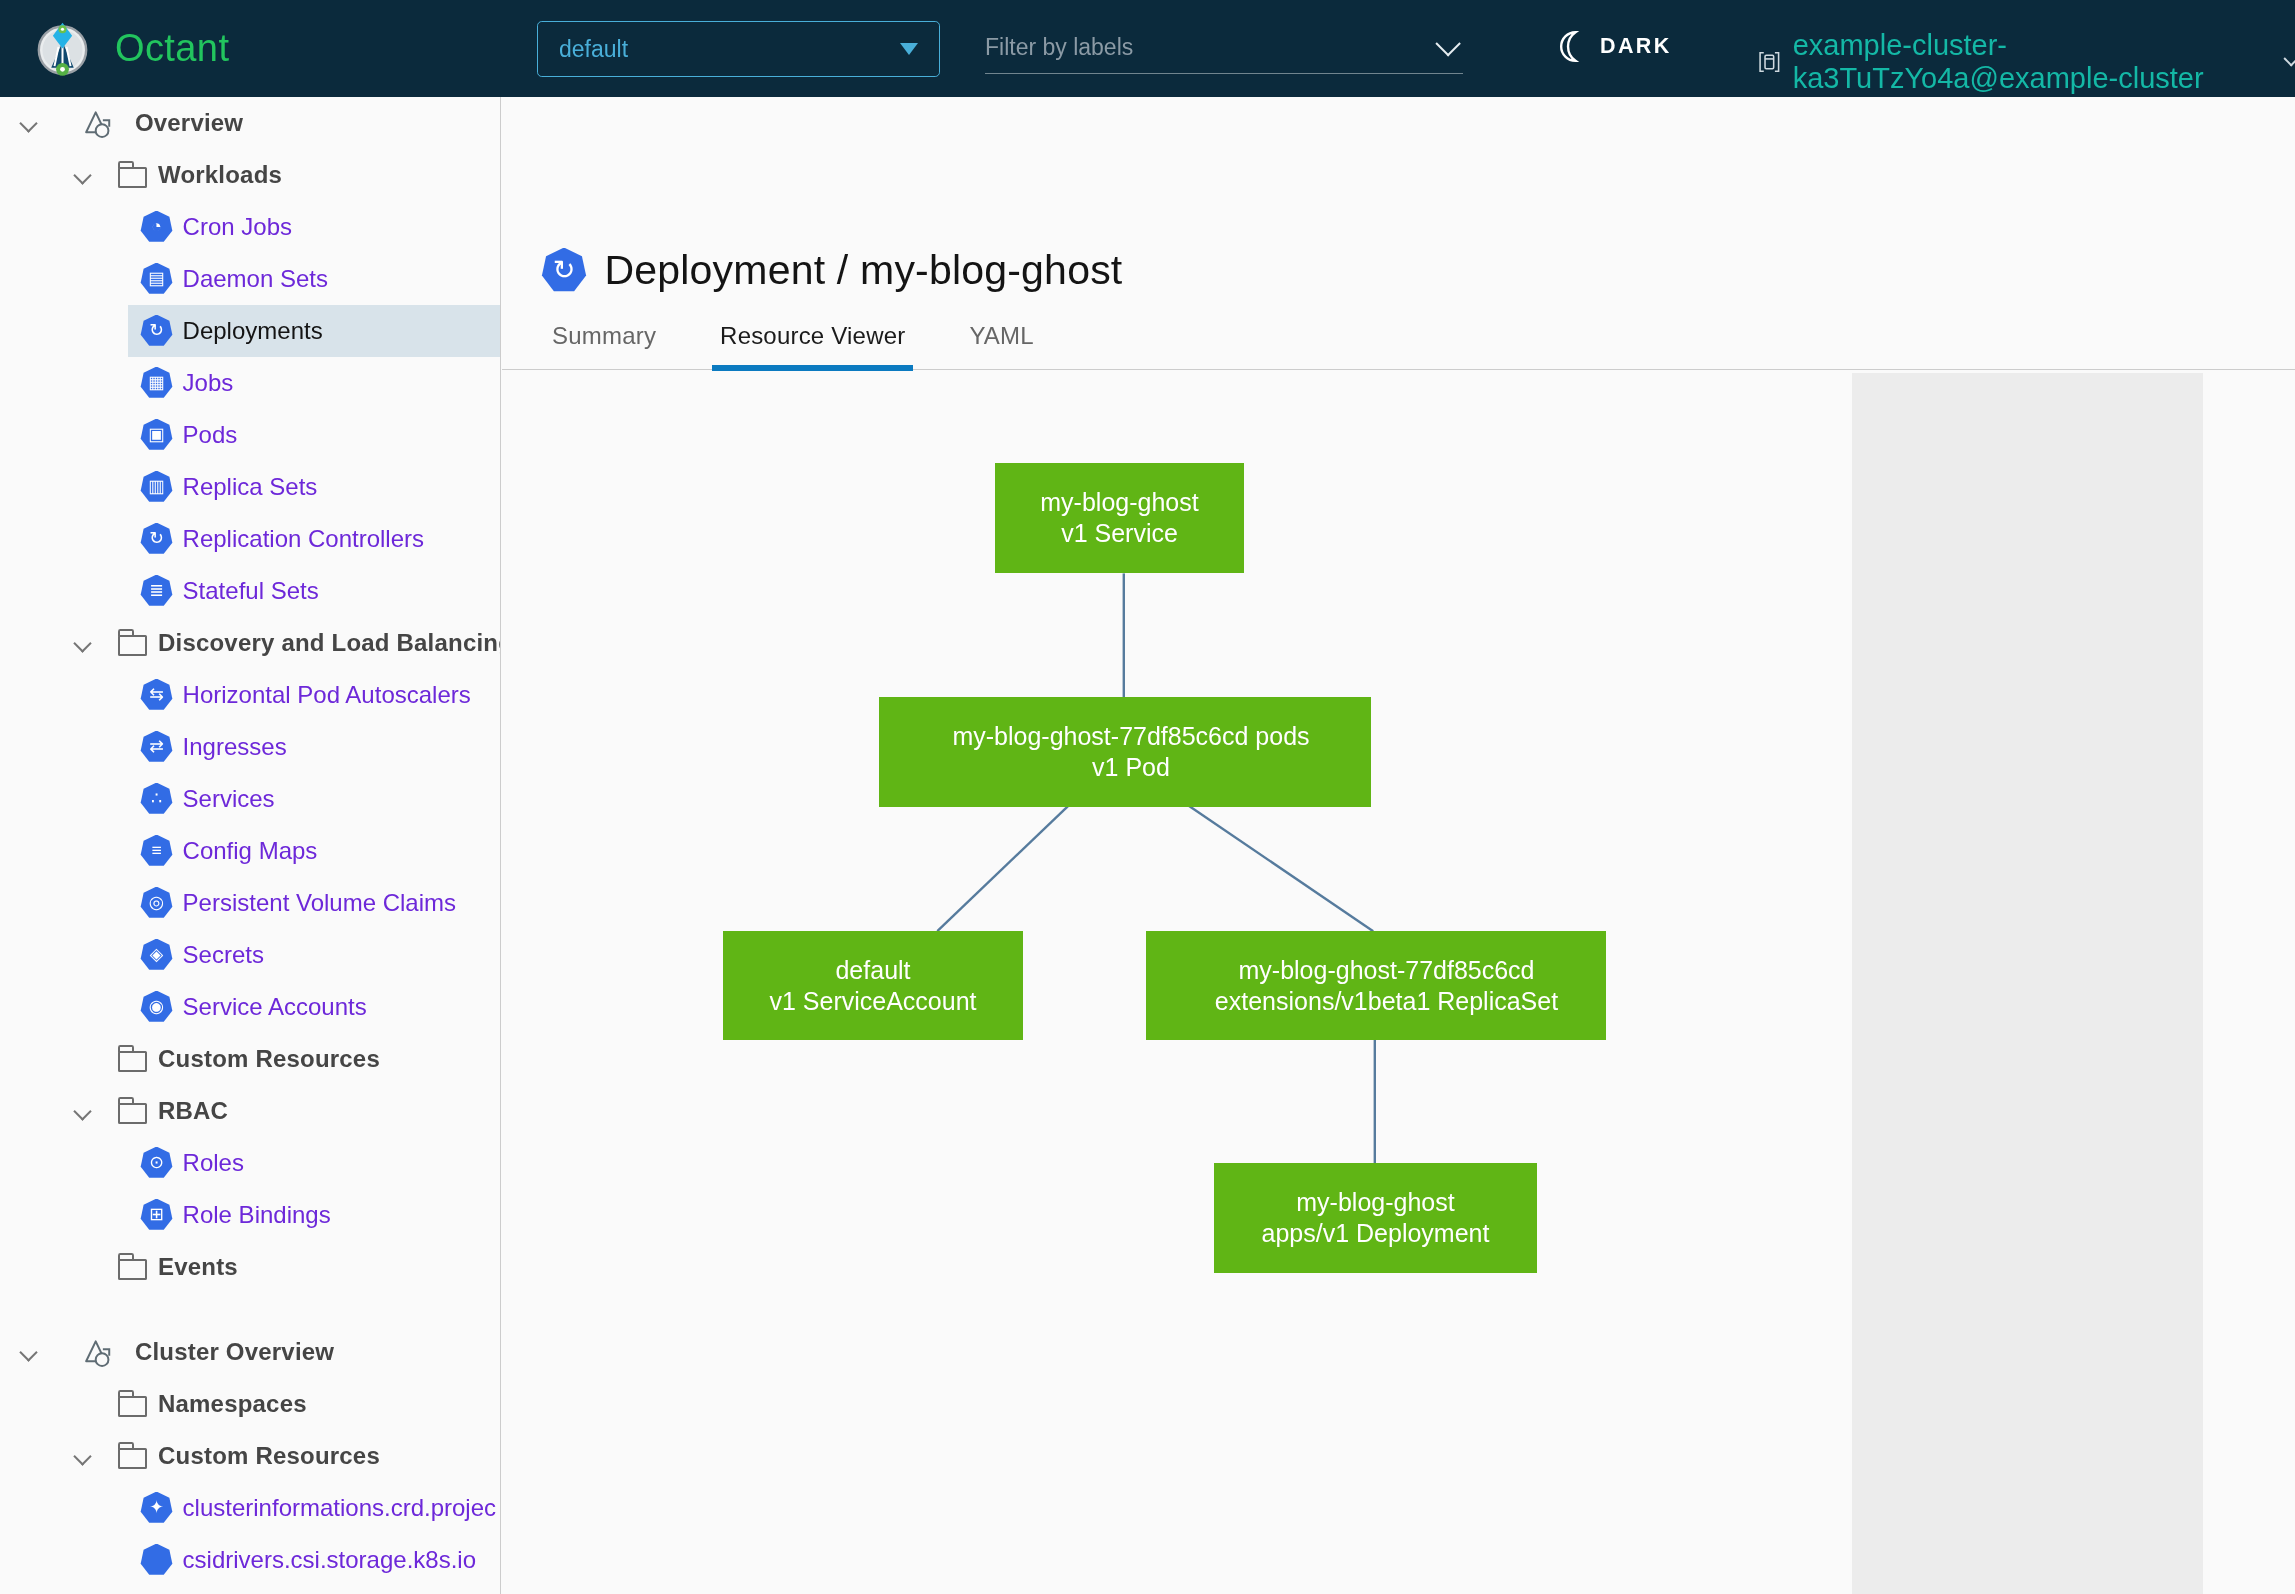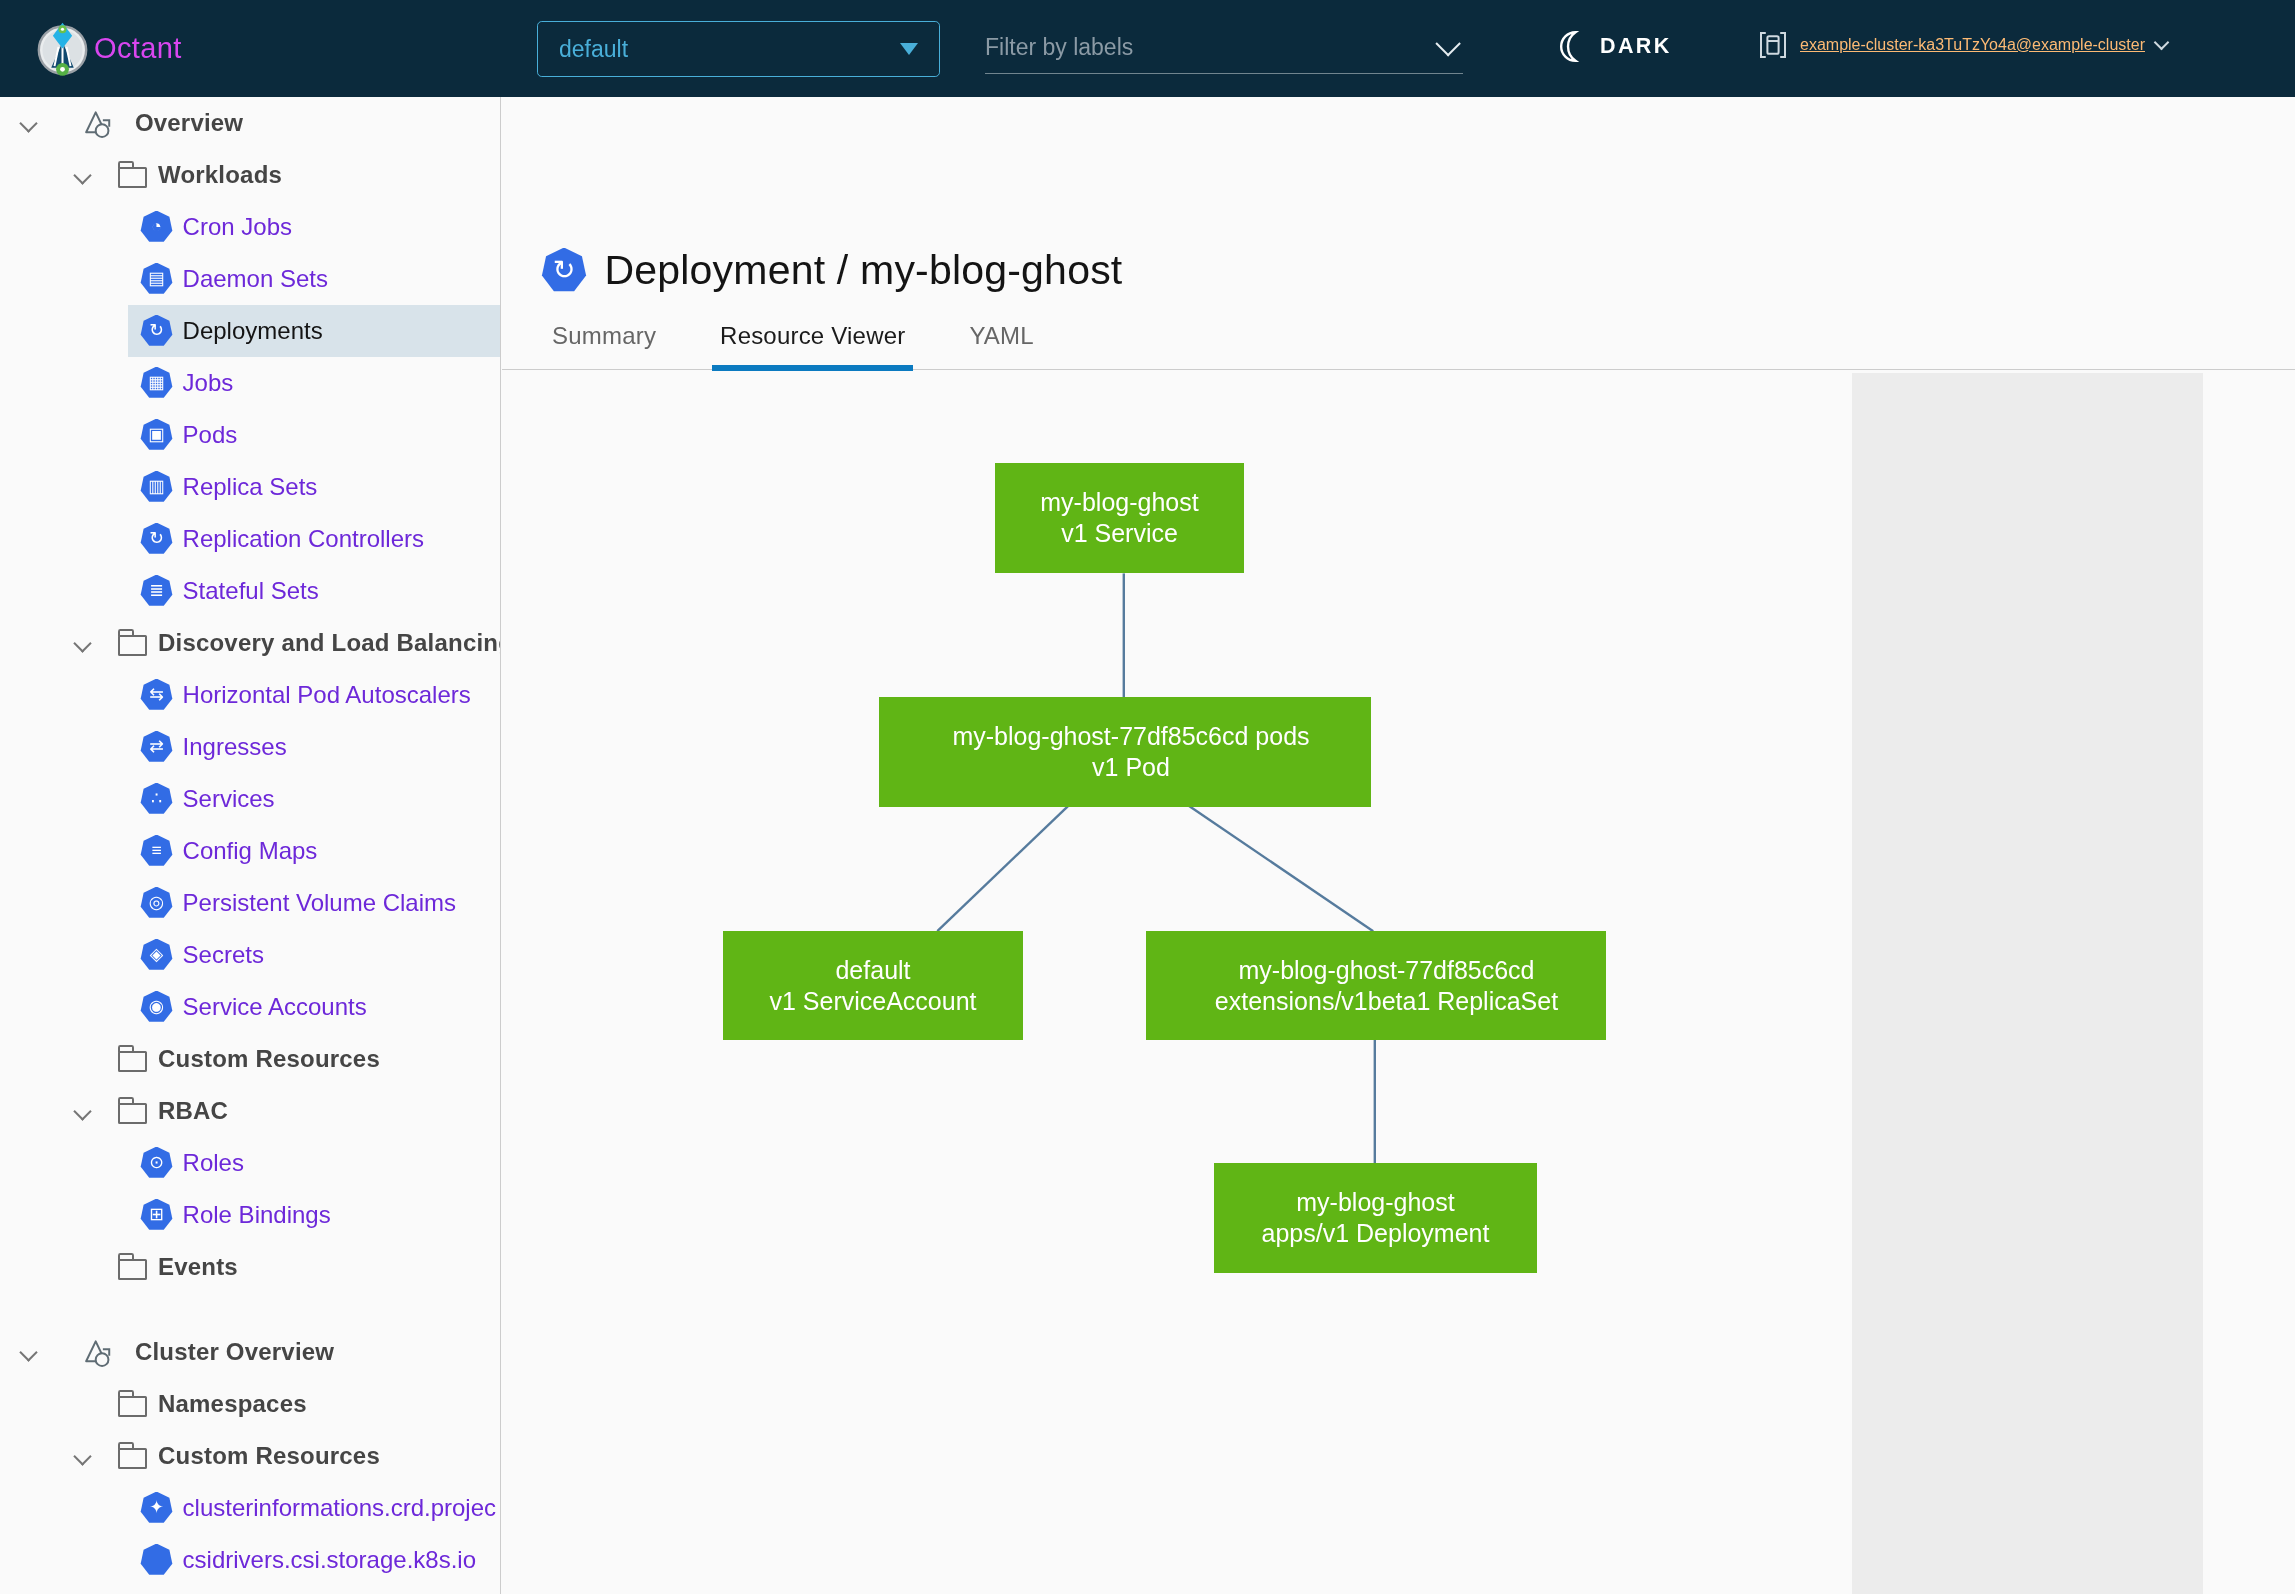--- a/index.html
+++ b/index.html
@@ -3,21 +3,21 @@
 <meta charset="utf-8">
 <style>
   * { margin:0; padding:0; box-sizing:border-box; }
   html,body { width:2295px; height:1594px; overflow:hidden;
     font-family:"Liberation Sans", sans-serif; background:#fafafa; }
 
   
   .header { position:absolute; top:0; left:0; width:2295px; height:97px;
     background:#0b2a3c; display:flex; align-items:center; }
   .brand { display:flex; align-items:center; margin-left:32px; }
-  .brand-title { color:#d946ef; font-size:29px; letter-spacing:0.4px; margin-left:1px; }
+  .brand-title { color:#22c55e; font-size:38px; letter-spacing:0.4px; margin-left:22px; }
 
   .ns-select { position:absolute; left:537px; top:21px; width:403px; height:56px;
     border:1.6px solid #49afd9; border-radius:4.8px; display:flex; align-items:center;
     justify-content:space-between; padding:0 21px; cursor:pointer; }
   .ns-value { color:#49afd9; font-size:23px; }
   .ns-caret { width:0; height:0; border-left:9.6px solid transparent;
     border-right:9.6px solid transparent; border-top:12px solid #49afd9; }
 
   .filter-wrap { position:absolute; left:985px; top:21px; width:478px; height:53px; }
   .filter-input { width:100%; height:100%; background:transparent; border:none;
@@ -27,21 +27,21 @@
   .filter-chevron { position:absolute; right:6.4px; top:14.3px; width:17.5px; height:17.5px;
     border-left:2.4px solid #e6edf1; border-bottom:2.4px solid #e6edf1;
     transform:rotate(-45deg); pointer-events:none; }
 
   .theme-toggle { position:absolute; left:1554px; top:29px; display:flex;
     align-items:center; gap:11px; cursor:pointer; }
   .theme-label { color:#ffffff; font-size:21.5px; font-weight:700; letter-spacing:2.4px; }
 
   .context-switch { position:absolute; left:1757px; top:29px; display:flex;
     align-items:center; gap:11px; cursor:pointer; }
-  .context-label { color:#fdba74; font-size:16px;text-decoration:underline; }
+  .context-label { color:#14b8a6; font-size:29px; }
   .context-caret { width:11px; height:11px; border-left:2.4px solid #cfd9e0;
     border-bottom:2.4px solid #cfd9e0; transform:rotate(-45deg); margin-top:-4.8px; }
 
   
   .sidebar { position:absolute; top:97px; left:0; width:501px; bottom:0;
     background:#fafafa; border-right:1.6px solid #cccccc; overflow:hidden; }
   .nav-row { height:52px; display:flex; align-items:center; white-space:nowrap;
     overflow:hidden; cursor:pointer; }
   .nav-row.lvl1 { padding-left:17.5px;gap:15px; }
   .nav-row.lvl2 { padding-left:56px;margin-left:16px; }

